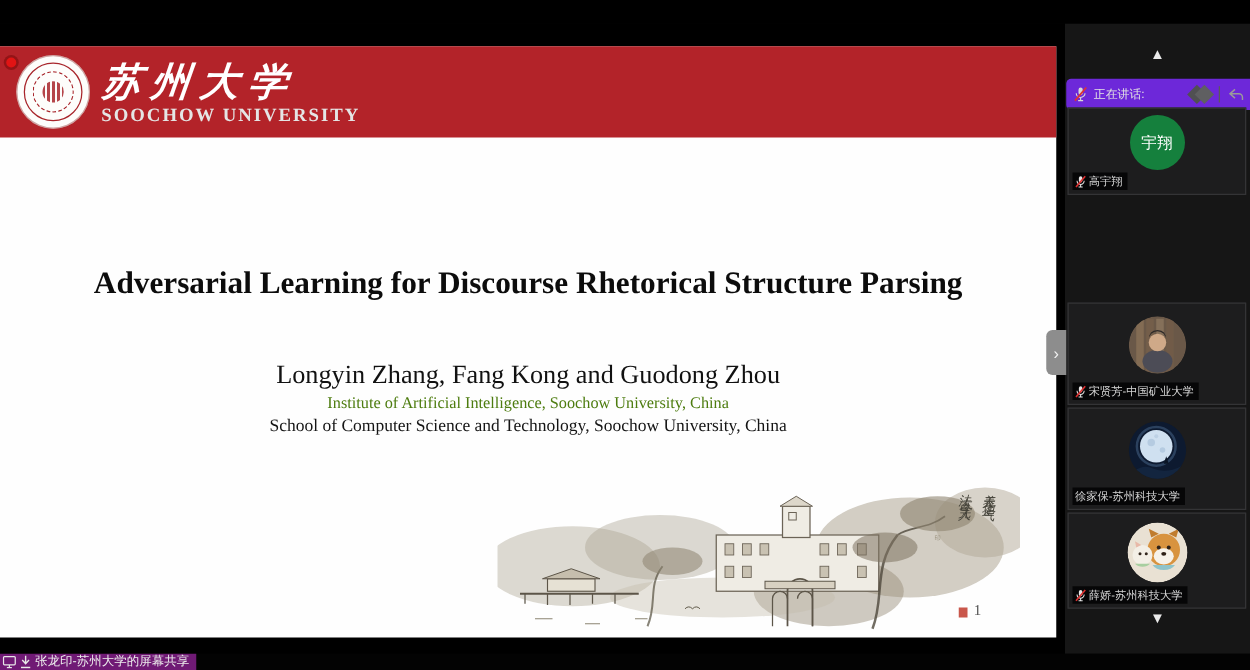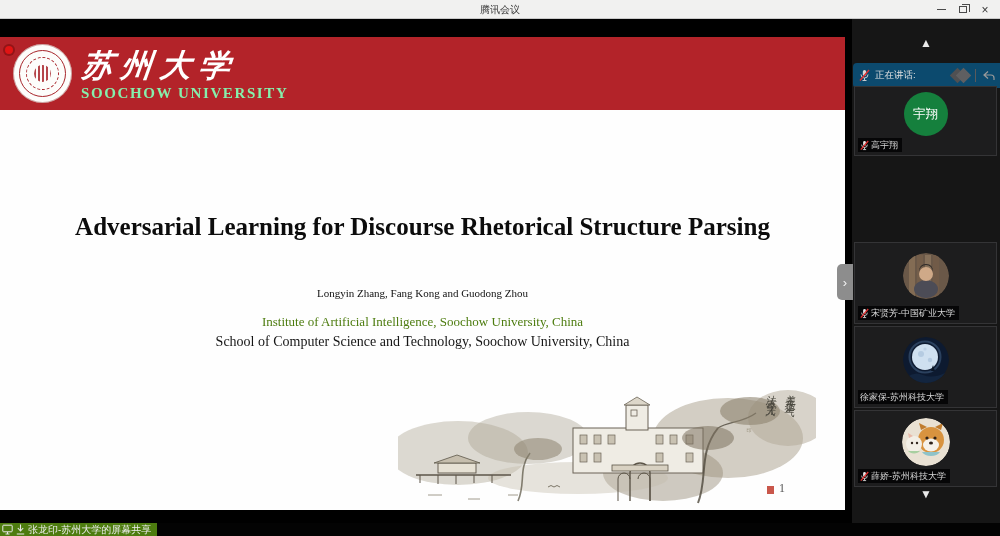--- a/index.html
+++ b/index.html
@@ -32,27 +32,27 @@
   .seal { position:absolute; left:13px; top:7px; width:59px; height:59px; border-radius:50%;
           background:#fdfdfb; box-shadow:0 0 0 1px rgba(120,0,0,.35) inset; }
   .seal-ring { position:absolute; left:6px; top:6px; width:47px; height:47px; border-radius:50%;
                border:1.5px solid #a8252b; }
   .seal-ring2 { position:absolute; left:13px; top:13px; width:33px; height:33px; border-radius:50%;
                 border:1px dashed #a8252b; }
   .seal-core { position:absolute; left:21px; top:21px; width:17px; height:17px; border-radius:50%;
                background:repeating-linear-gradient(90deg,#a8252b 0 2px,#fdfdfb 2px 4px); opacity:.85; }
   .cal-name { position:absolute; left:82px; top:8px; font-size:31px; font-weight:bold; font-style:italic;
               color:#ffffff; letter-spacing:8px; font-family:"Liberation Serif", serif; transform:skewX(-6deg); }
-  .en-name { position:absolute; left:81px; top:48px; font-size:15px; font-weight:bold; color:#86efac;
+  .en-name { position:absolute; left:81px; top:48px; font-size:15px; font-weight:bold; color:#e5e5e5;
              letter-spacing:1.6px; font-family:"Liberation Serif", serif; }
 
   .slide-title { position:absolute; left:0; top:176px; width:845px; text-align:center;
                  font-family:"Liberation Serif", serif; font-weight:bold; font-size:25px; color:#0c0c0c; }
   .authors { position:absolute; left:0; top:250px; width:845px; text-align:center;
-             font-family:"Liberation Serif", serif; font-size:11px; color:#111; }
+             font-family:"Liberation Serif", serif; font-size:21px; color:#111; }
   .affil1 { position:absolute; left:0; top:277px; width:845px; text-align:center;
             font-family:"Liberation Serif", serif; font-size:13px; color:#4d7c0f; }
   .affil2 { position:absolute; left:0; top:297px; width:845px; text-align:center;
             font-family:"Liberation Serif", serif; font-size:14px; color:#151515; }
 
   .painting { position:absolute; left:398px; top:346px; width:418px; height:126px; }
   .motto { position:absolute; right:20px; top:4px; display:flex; flex-direction:row; gap:5px; }
   .motto span { writing-mode:vertical-rl; font-size:10px; letter-spacing:3px; color:#45433a;
                 font-family:"Liberation Serif", serif; font-style:italic; }
   .signature { position:absolute; right:64px; top:40px; writing-mode:vertical-rl; font-size:5px;
@@ -66,21 +66,21 @@
                      border-radius:5px 0 0 5px; display:flex; align-items:center; justify-content:center;
                      color:#f2f2f2; font-size:13px; z-index:5; }
 
   
   .sidebar { position:absolute; right:0; top:0; width:148px; height:504px; background:#161616; }
   .scroll-up { position:absolute; top:17px; left:0; width:148px; text-align:center; color:#eaeaea;
                font-size:12px; line-height:14px; }
   .scroll-down { position:absolute; top:468px; left:0; width:148px; text-align:center; color:#eaeaea;
                  font-size:12px; line-height:14px; }
 
-  .speaking-bar { position:absolute; top:44px; left:1px; width:147px; height:25px; background:#0c4a6e;
+  .speaking-bar { position:absolute; top:44px; left:1px; width:147px; height:25px; background:#6d28d9;
                   border-radius:4px 0 0 4px; display:flex; align-items:center; padding:0 5px 0 6px; }
   .speaking-label { color:#e2e2e2; font-size:9.5px; margin-left:5px; flex:0 0 auto; }
   .diamonds { display:flex; margin-left:auto; margin-right:6px; }
   .diamond { width:11px; height:11px; transform:rotate(45deg); }
   .d1 { background:#505052; }
   .d2 { background:#5f5f61; margin-left:-5px; }
   .bar-divider { width:1px; height:13px; background:#5a5a5c; margin-right:6px; }
 
   .tile { position:absolute; left:2px; width:143px; background:#1d1d1e; border:1px solid #343436; }
   .t1 { top:67px; height:70px; }
@@ -95,42 +95,28 @@
   .avatar-svg { border-radius:50%; overflow:hidden; display:block; }
 
   .name-tag { position:absolute; left:3px; bottom:3px; background:rgba(4,4,4,.9); color:#d6d6d6;
               font-size:9px; line-height:12px; padding:1px 4px 1px 2px; display:flex; gap:2px;
               align-items:center; white-space:nowrap; max-width:136px; overflow:hidden; }
   .mic-ico { flex:0 0 auto; display:block; }
 
   
   .bottombar { position:absolute; left:0; top:504px; width:1000px; height:13px; background:#030303; }
   .share-chip { position:absolute; left:0; top:0; height:13px; display:flex; align-items:center;
-                gap:3px; background:#4d7c0f; padding:0 6px 0 2px; }
+                gap:3px; background:#701a75; padding:0 6px 0 2px; }
   .share-text { color:#ececec; font-size:10px; line-height:13px; }
 </style>
 </head>
 <body>
 
 <div id="app">
 
-  <div class="titlebar">
-    <div class="titlebar-title">腾讯会议</div>
-    <div class="win-controls">
-      <div class="win-btn">
-          <span class="glyph-min"></span>
-        </div>
-      <div class="win-btn">
-          <span class="glyph-restore"></span>
-        </div>
-      <div class="win-btn">
-          <span class="glyph-close">×</span>
-        </div>
-    </div>
-  </div>
 
   <div class="main">
 
     <div class="screen-share">
       <div class="slide">
 
         <div class="banner" style="background:#b32329;">
           <span class="rec-dot"></span>
           <div class="seal">
             <span class="seal-ring"></span>

